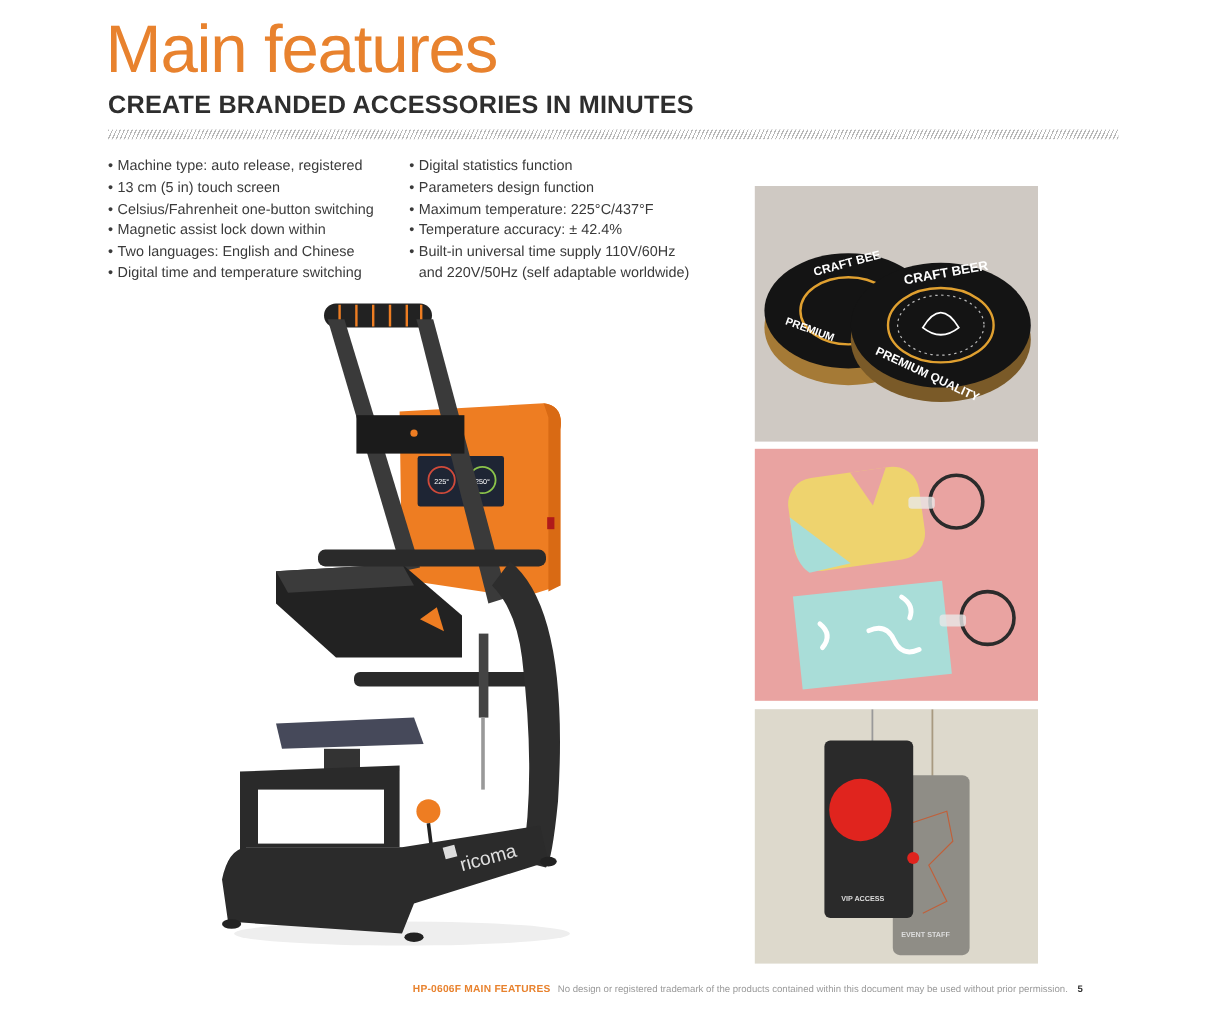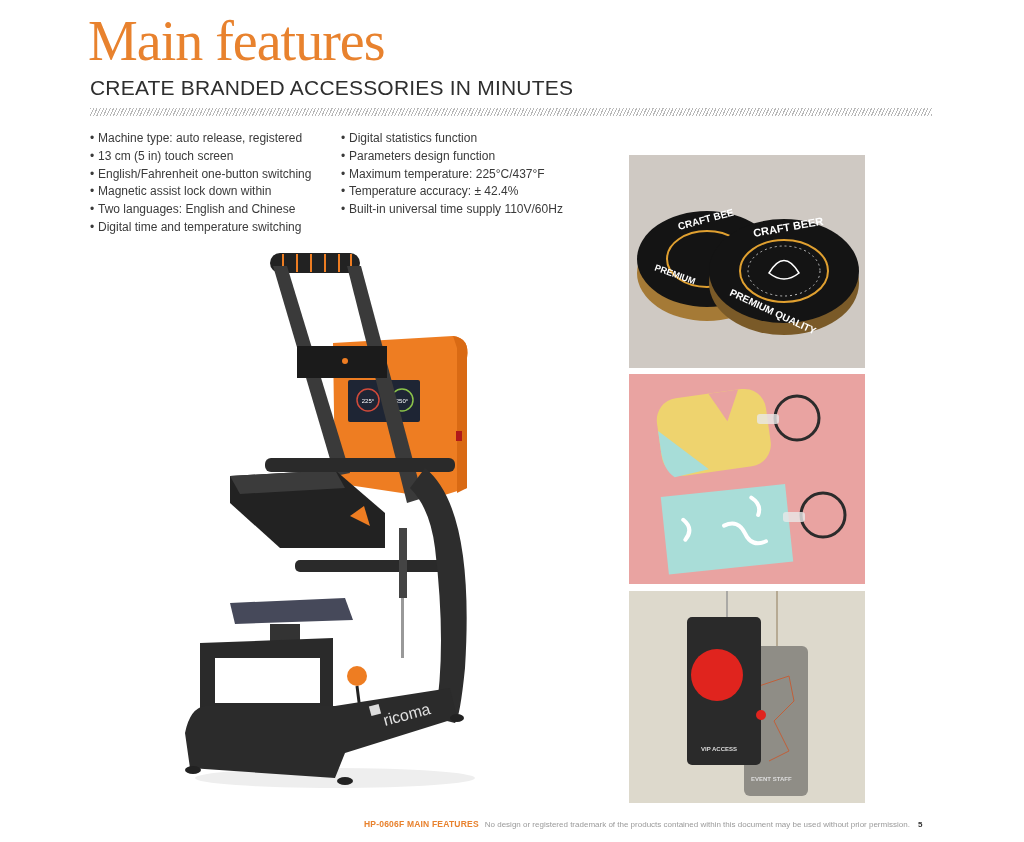--- a/index.html
+++ b/index.html
@@ -1,62 +1,63 @@
 <!DOCTYPE html>
 <html><head>
 <meta charset="utf-8">
 <style>
   html,body{margin:0;padding:0;}
   body{width:1024px;height:842px;background:#ffffff;position:relative;overflow:hidden;font-family:"Liberation Sans",sans-serif;color:#3a3a3a;}
-  .title{position:absolute;left:88px;top:6px;font-family:Liberation Serif, serif;font-size:56px;color:#e8822e;letter-spacing:-1px;line-height:70px;margin:0;font-weight:normal;}
-  .subtitle{position:absolute;left:90px;top:76px;font-size:21px;color:#2e2e2e;letter-spacing:0.2px;margin:0;font-weight:normal;}
+  .title{position:absolute;left:88px;top:6px;font-family:Liberation Sans, sans-serif;font-size:56px;color:#e8822e;letter-spacing:-1px;line-height:70px;margin:0;font-weight:normal;}
+  .subtitle{position:absolute;left:90px;top:76px;font-size:21px;color:#2e2e2e;letter-spacing:0.2px;margin:0;font-weight:bold;}
   .divider{position:absolute;left:90px;top:108px;width:842px;height:8px;
     background:repeating-linear-gradient(115deg,#b8b8b8 0px,#b8b8b8 1px,#ffffff 1px,#ffffff 3px);}
   .bullets{position:absolute;top:130px;margin:0;padding:0;list-style:none;font-size:12px;line-height:17.8px;color:#3a3a3a;}
   .bullets li{position:relative;padding-left:8px;white-space:nowrap;}
   .bullets li .dot{position:absolute;left:0;top:0;}
   .col1{left:90px;}
   .col2{left:341px;}
   .cont{padding-left:8px;}
 
   
   .machine{position:absolute;left:185px;top:248px;width:290px;height:545px;}
 
   
   .photo{position:absolute;left:629px;width:236px;}
   .p1{top:155px;height:213px;background:#cfc9c3;}
   .p2{top:374px;height:210px;background:#e9a3a1;}
   .p3{top:591px;height:212px;background:#ddd9cc;}
 
-  .footer{position:absolute;left:364px;top:819px;font-size:8px;color:#9a9a9a;white-space:nowrap;text-align:right;}
+  .footer{position:absolute;left:344px;top:819px;font-size:8px;color:#9a9a9a;white-space:nowrap;text-align:right;}
   .footer .fhead{color:#e8822e;font-weight:bold;font-size:8.5px;margin-right:6px;letter-spacing:0.2px;}
   .footer .pnum{color:#333;font-weight:bold;margin-left:8px;}
 </style>
 </head>
 <body>
 
 <h1 class="title">Main features</h1>
 <h2 class="subtitle">CREATE BRANDED ACCESSORIES IN MINUTES</h2>
 <div class="divider"></div>
 
 <ul class="bullets col1">
   <li><span class="dot">•</span><span>Machine type: auto release, registered</span></li>
   <li><span class="dot">•</span><span>13 cm (5 in) touch screen</span></li>
-  <li><span class="dot">•</span><span>English/Fahrenheit one-button switching</span></li>
+  <li><span class="dot">•</span><span>Celsius/Fahrenheit one-button switching</span></li>
   <li><span class="dot">•</span><span>Magnetic assist lock down within</span></li>
   <li><span class="dot">•</span><span>Two languages: English and Chinese</span></li>
   <li><span class="dot">•</span><span>Digital time and temperature switching</span></li>
 </ul>
 
 <ul class="bullets col2">
   <li><span class="dot">•</span><span>Digital statistics function</span></li>
   <li><span class="dot">•</span><span>Parameters design function</span></li>
   <li><span class="dot">•</span><span>Maximum temperature: 225°C/437°F</span></li>
   <li><span class="dot">•</span><span>Temperature accuracy: ± 42.4%</span></li>
   <li><span class="dot">•</span><span>Built-in universal time supply 110V/60Hz</span></li>
+  <li class="cont">and 220V/50Hz (self adaptable worldwide)</li>
 </ul>
 
 <svg class="machine" viewBox="0 0 290 545" xmlns="http://www.w3.org/2000/svg">
 
   <ellipse cx="150" cy="530" rx="140" ry="10" fill="#eeeeee"></ellipse>
 
   <path d="M148 95 L268 88 Q285 90 282 110 L282 240 L250 250 L150 235 Z" fill="#ee7d22"></path>
   <path d="M268 88 Q285 90 282 110 L282 240 L272 245 L272 100 Z" fill="#d96a14"></path>
 
   <rect x="163" y="132" width="72" height="42" rx="2" fill="#1e2534"></rect>

